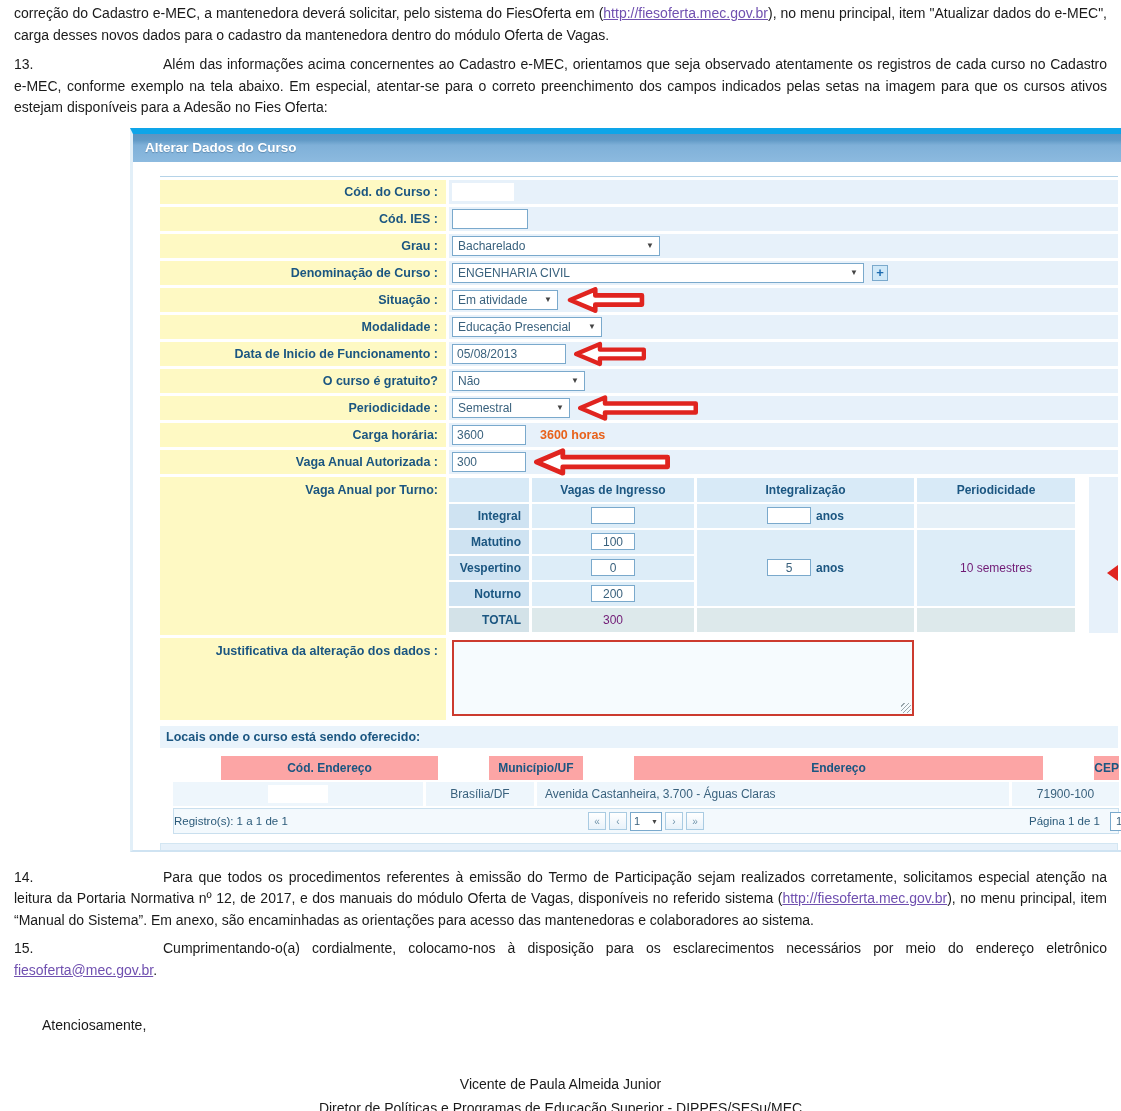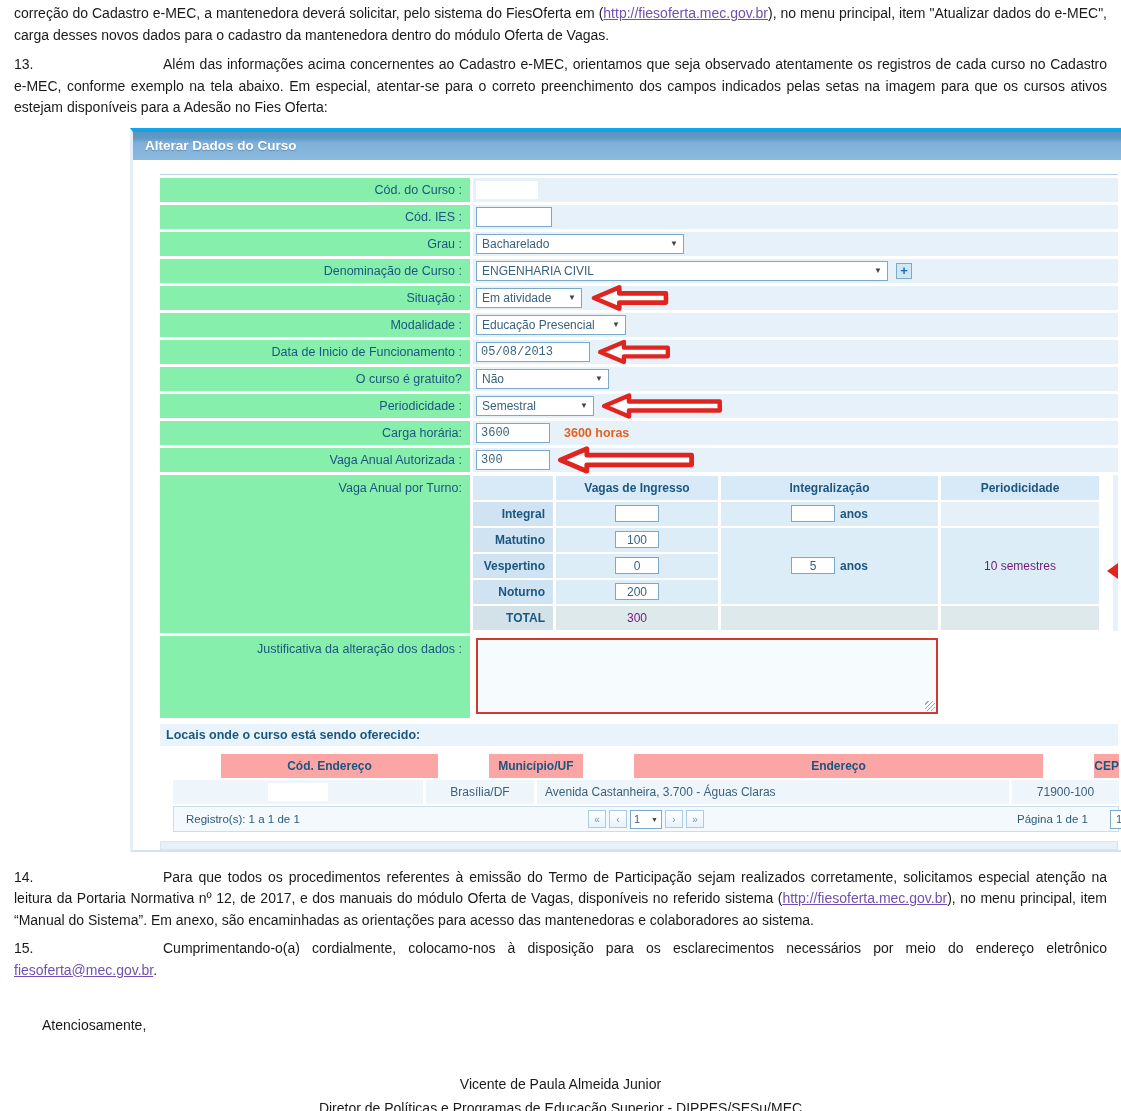--- a/index.html
+++ b/index.html
@@ -14,41 +14,41 @@
   .p15 { margin-top:7px; }
   .para-num { display:inline-block; width:149px; }
   a.doclink { color:#7050b0; text-decoration:underline; }
   .closing { margin-top:36px; padding-left:42px; font-size:14px; }
   .sig-name { margin-top:43px; text-align:center; font-size:14px; }
   .sig-title { margin-top:8px; text-align:center; font-size:14px; }
 
   
   .screenshot { position:relative; margin:9px 0 0 130px; width:991px; height:724px;
                 background:#ffffff; overflow:hidden;
-                border-left:3px solid #e2eff8; border-top:4px solid #0ea5e9;
+                border-left:3px solid #e2eff8; border-top:6px solid #0ea5e9;
                 border-bottom:2px solid #cfe3f2; }
   .app-header { margin-top:0; height:28px;
                 background:linear-gradient(180deg,#5d94c2 0%,#629ac6 22%,#7fb0d8 40%,#8cbadf 100%);
                 display:flex; align-items:center; }
   .app-header span { color:#ffffff; font-weight:bold; font-size:13.5px; padding-left:12px;
                      text-shadow:0 1px 1px rgba(40,80,120,.4); }
   .panel { margin:14px 0 0 27px; width:958px; border-top:1px solid #b5d3e8; padding-top:3px; }
 
   .frow { display:flex; gap:3px; margin-bottom:3px; }
-  .flabel { width:310px; background:#86efac; color:#1b5681; font-weight:normal; font-size:12.5px;
+  .flabel { width:286px; background:#fef9c3; color:#1b5681; font-weight:bold; font-size:12.5px;
             text-align:right; padding-right:8px; line-height:24px; height:24px; }
   .fvalue { flex:1; background:#e7f1fa; display:flex; align-items:center; padding-left:3px; gap:8px; height:24px; }
   .frow-tall { height:auto; }
   .frow-tall .flabel { height:158px; line-height:16px; padding-top:5px; }
   .frow-tall .fvalue { height:158px; background:#ffffff; padding:0; align-items:flex-start; }
   .frow-just .flabel { height:82px; line-height:16px; padding-top:5px; }
   .frow-just .fvalue { height:82px; background:#ffffff; padding:0; align-items:flex-start; }
 
   .tinput { height:20px; border:1px solid #7aa9cc; background:#ffffff; font-size:12px;
-            color:#39617d; padding:0 4px; font-family:Liberation Mono, monospace; }
+            color:#39617d; padding:0 4px; font-family:Liberation Sans, sans-serif; }
   .tinput--plain { border:none; height:18px; }
   .sel { height:20px; border:1px solid #7aa9cc; background:#ffffff; font-size:12px; color:#39617d;
          display:flex; align-items:center; justify-content:space-between; padding:0 5px; cursor:default; }
   .sel .car { font-size:8px; color:#444; margin-left:10px; }
   .plusbtn { width:16px; height:16px; background:#cfe8f8; border:1px solid #7aa9cc; color:#1c6bb0;
              font-weight:bold; font-size:13px; line-height:14px; text-align:center; cursor:pointer; }
   .note-orange { color:#e8611a; font-weight:bold; font-size:12.5px; margin-left:6px; }
   .arrow-svg { flex:none; }
 
   
@@ -83,21 +83,21 @@
   .loc-head div { background:#fca5a5; color:#1b5681; font-weight:bold; font-size:12px; height:24px;
                   display:flex; align-items:center; justify-content:center;margin-left:48px; }
   .loc-row { display:flex; gap:3px; margin-top:2px; }
   .loc-row div { background:#eef6fc; color:#39617d; font-size:12px; height:24px;
                  display:flex; align-items:center; justify-content:center; }
   .c1 { width:250px; } .c2 { width:108px; } .c3 { width:472px; } .c4 { flex:1; }
   .loc-row .c3 { justify-content:flex-start; padding-left:8px; }
   .blankbox { width:60px; height:18px; background:#ffffff; }
   .loc-footer { position:relative; margin-top:2px; height:26px; background:#f3f9fd;
                 border:1px solid #c9dfee; display:flex; align-items:center; font-size:11.5px;
-                color:#2c5b7a; padding:0 12px; }
+                color:#2c5b7a; padding:0 0; }
   .pager { position:absolute; left:50%; top:3px; transform:translateX(-50%);
            display:flex; gap:3px; align-items:center; }
   .pbtn { width:18px; height:18px; background:linear-gradient(#ffffff,#e8f2fa); border:1px solid #a9cbe2;
           color:#7396ac; font-size:10px; display:flex; align-items:center; justify-content:center; cursor:pointer; }
   .psel { width:32px; height:19px; background:#fff; border:1px solid #7aa9cc; color:#39617d; font-size:11px;
           display:flex; align-items:center; justify-content:space-between; padding:0 3px; }
   .psel .car { font-size:7px; color:#444; }
   .pg-right { margin-left:auto; margin-right:18px; }
   .page-cut-box { position:absolute; right:-24px; top:3px; width:32px; height:19px; background:#fff;
                   border:1px solid #7aa9cc; font-size:11px; color:#39617d; display:flex;

